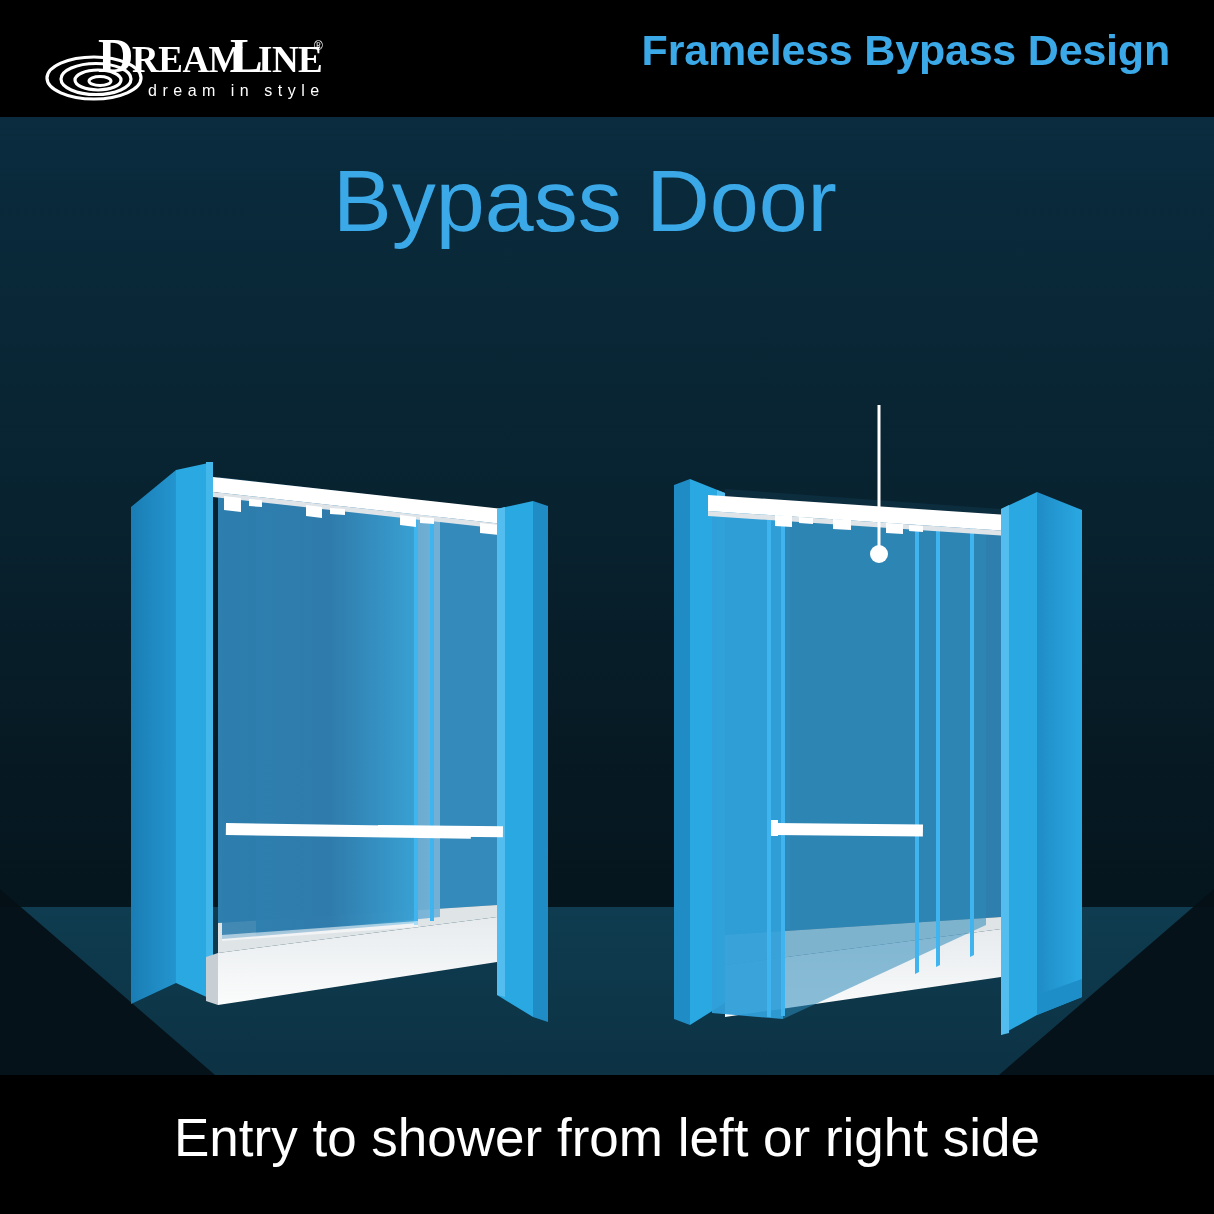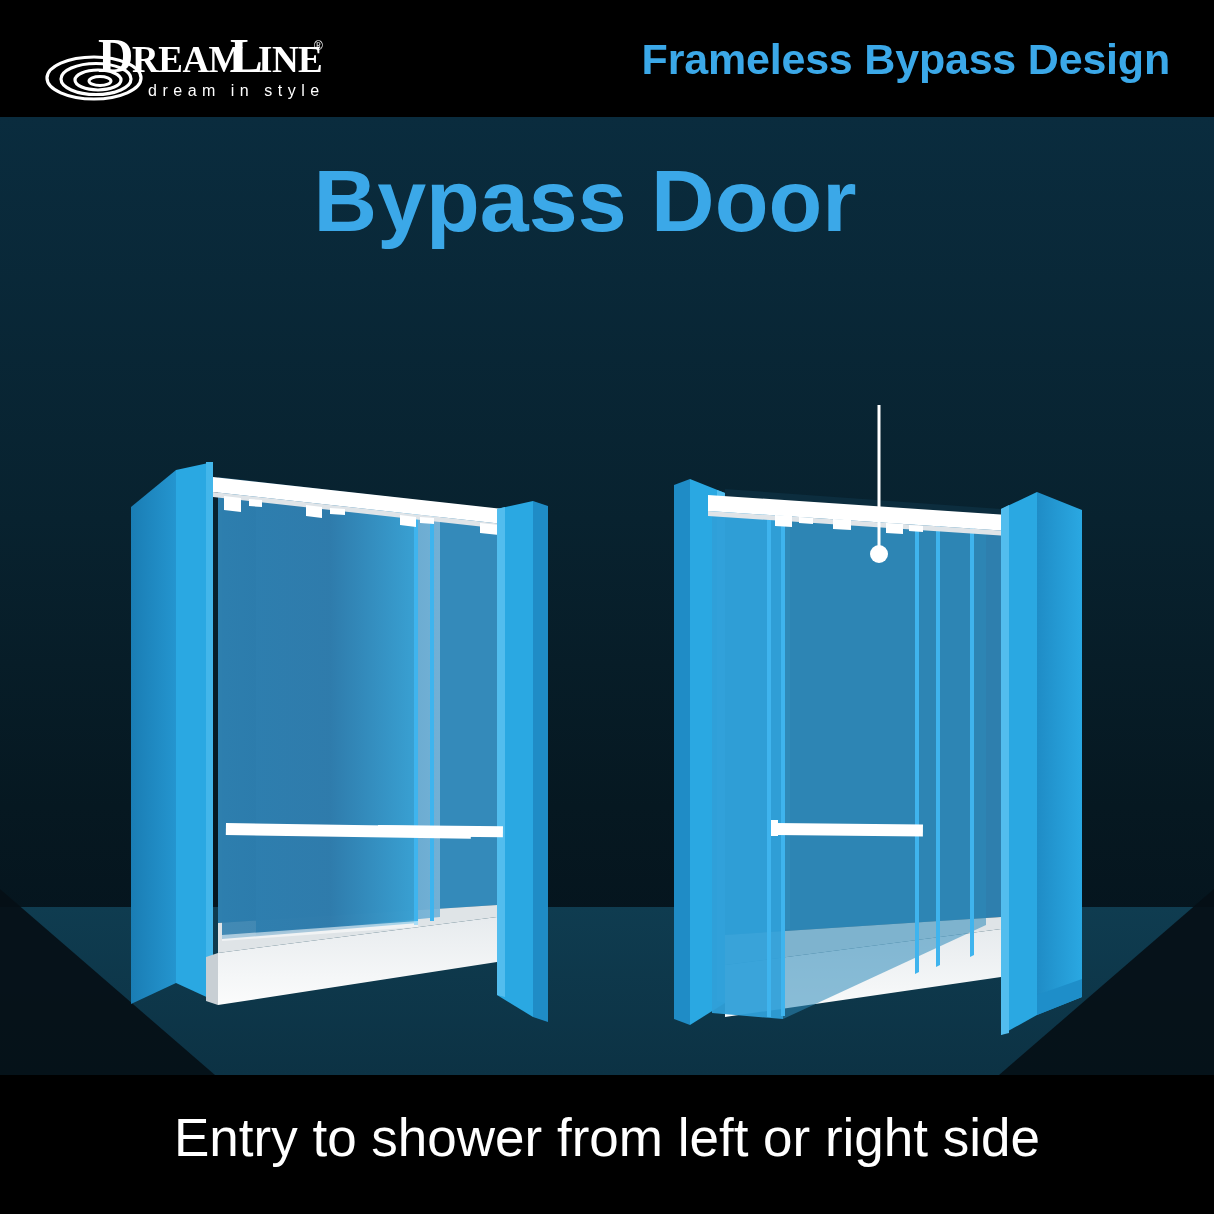--- a/index.html
+++ b/index.html
@@ -22,37 +22,36 @@
   }
   #logo svg{display:block;}
 
   #header-title{
     position:absolute;right:44px;top:26px;
     color:#3ba8e8;
     font-size:43px;
     font-weight:bold;
     letter-spacing:-0.2px;
     white-space:nowrap;
-    margin-top:9px;
   }
 
   
   #scene{
     position:absolute;left:0;top:117px;width:1214px;height:958px;
     overflow:hidden;
   }
   #scene svg{display:block;}
 
   
   #main-title{
     position:absolute;left:0;top:157px;width:1170px;
     text-align:center;
     color:#3ba8e8;
     font-size:88px;
-    font-weight:bold;
+    font-weight:normal;
     letter-spacing:0px;
     z-index:20;
     line-height:1;
   }
 
   
   #callout-label{
     position:absolute;left:0;top:352px;width:1214px;
     text-align:center;
     color:#ffffff;

